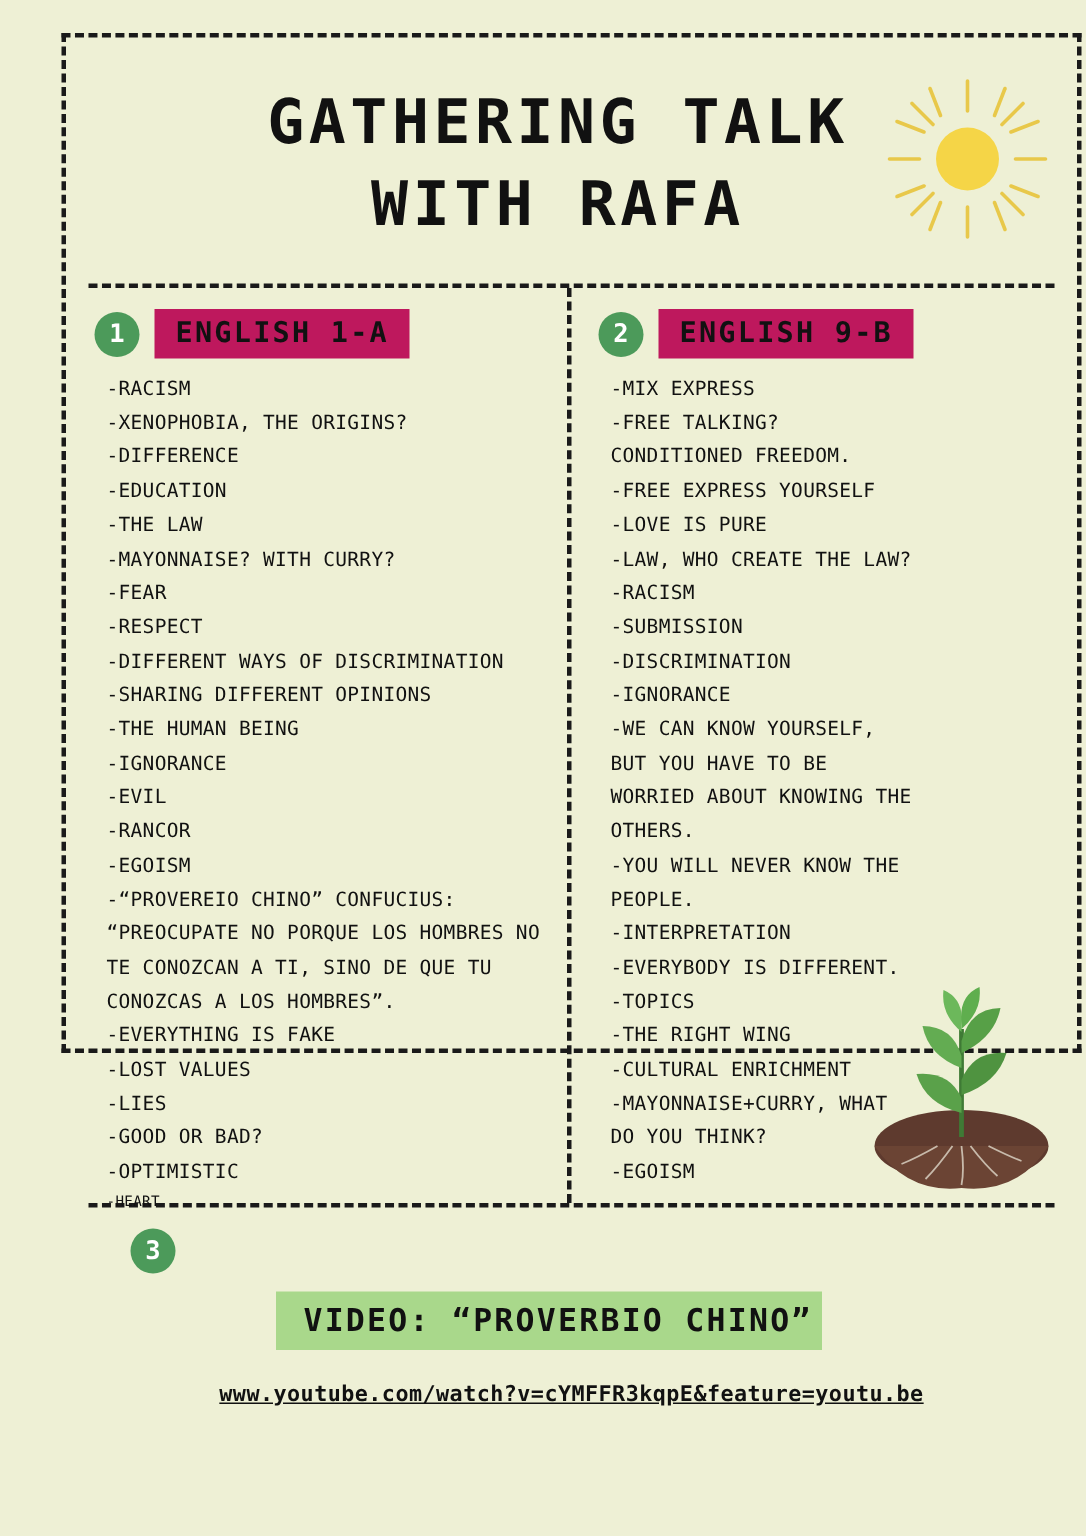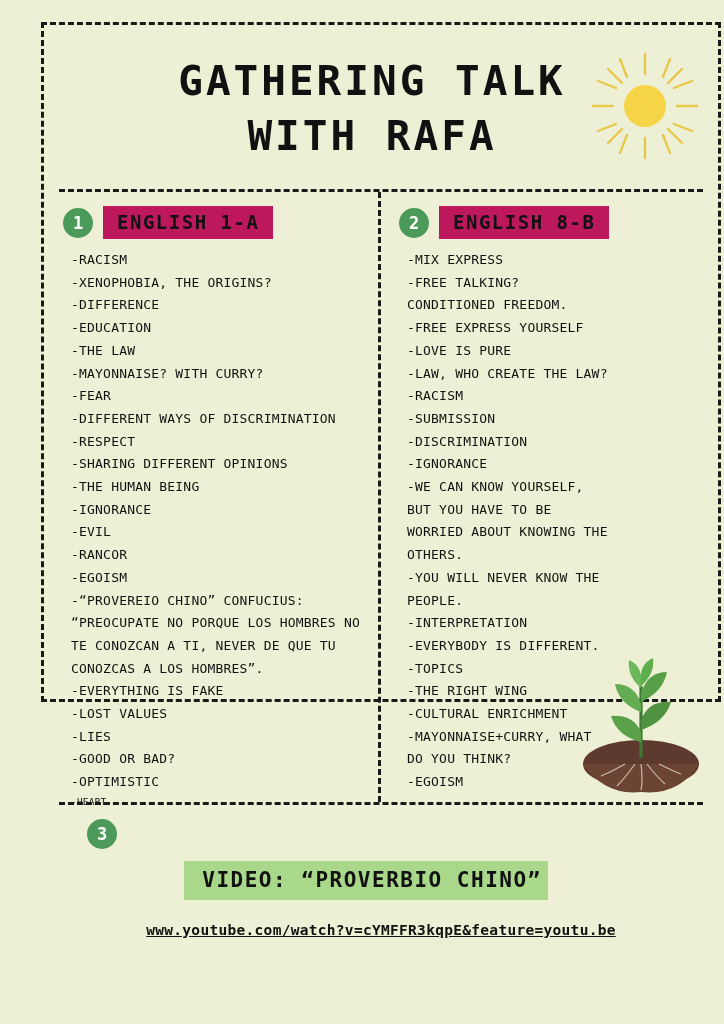--- a/index.html
+++ b/index.html
@@ -220,45 +220,45 @@
           <div class="col-title">ENGLISH 1-A</div>
         </div>
         <ul class="items" id="left-items">
             <li>-RACISM</li>
             <li>-XENOPHOBIA, THE ORIGINS?</li>
             <li>-DIFFERENCE</li>
             <li>-EDUCATION</li>
             <li>-THE LAW</li>
             <li>-MAYONNAISE? WITH CURRY?</li>
             <li>-FEAR</li>
+            <li>-RESPECT</li>
             <li>-DIFFERENT WAYS OF DISCRIMINATION</li>
-            <li>-RESPECT</li>
             <li>-SHARING DIFFERENT OPINIONS</li>
             <li>-THE HUMAN BEING</li>
             <li>-IGNORANCE</li>
             <li>-EVIL</li>
             <li>-RANCOR</li>
             <li>-EGOISM</li>
             <li>-“PROVEREIO CHINO” CONFUCIUS:</li>
             <li>“PREOCUPATE NO PORQUE LOS HOMBRES NO</li>
-            <li>TE CONOZCAN A TI, NEVER DE QUE TU</li>
+            <li>TE CONOZCAN A TI, SINO DE QUE TU</li>
             <li>CONOZCAS A LOS HOMBRES”.</li>
             <li>-EVERYTHING IS FAKE</li>
             <li>-LOST VALUES</li>
             <li>-LIES</li>
             <li>-GOOD OR BAD?</li>
             <li>-OPTIMISTIC</li>
             <li class="small">-HEART</li>
           </ul>
       </div>
 
       <div class="col right">
         <div class="col-head">
           <div class="num-badge">2</div>
-          <div class="col-title">ENGLISH 8-B</div>
+          <div class="col-title">ENGLISH 9-B</div>
         </div>
         <ul class="items" id="right-items">
             <li>-MIX EXPRESS</li>
             <li>-FREE TALKING?</li>
             <li>CONDITIONED FREEDOM.</li>
             <li>-FREE EXPRESS YOURSELF</li>
             <li>-LOVE IS PURE</li>
             <li>-LAW, WHO CREATE THE LAW?</li>
             <li>-RACISM</li>
             <li>-SUBMISSION</li>

